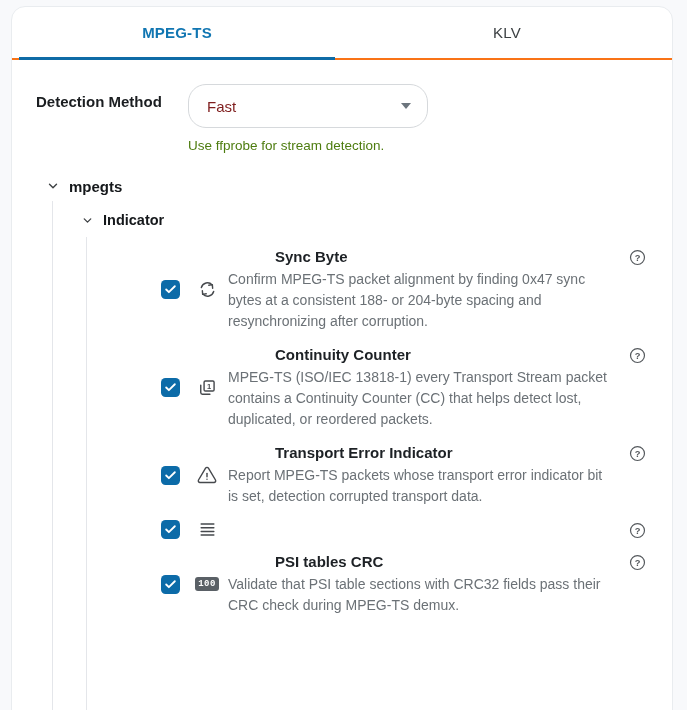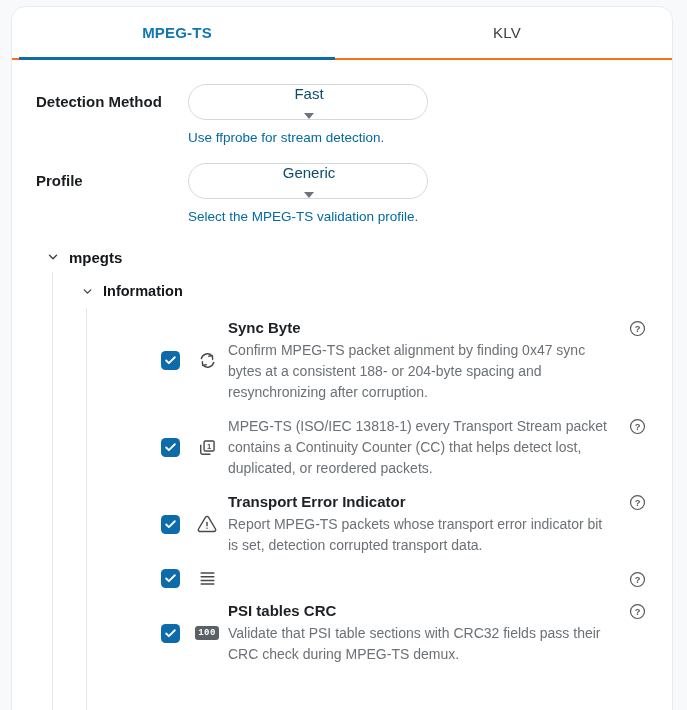--- a/index.html
+++ b/index.html
@@ -26,52 +26,52 @@
   }
   .tab.active {
     color:#1176b2; font-weight:700;
     border-bottom:3px solid #0e6ba6; margin-bottom:-2px;
   }
   
   .content { padding:24px 26px 0 24px; }
   .field-row { display:flex; margin-bottom:16px; }
   .field-label { width:152px; padding-top:9px; font-size:15px; font-weight:700; color:#1b1e21; }
   .select-box {
-    width:240px; height:36px;
+    width:240px; height:44px;
     border:1px solid #d6d9dc; border-radius:18px;
     display:flex; align-items:center; justify-content:space-between;
-    padding:0 16px 0 18px; font-size:15px; color:#0c4a6e;
-    background:#fff; cursor:pointer;flex-direction:column;
+    padding:0 16px 0 18px; font-size:15px; color:#7f1d1d;
+    background:#fff; cursor:pointer;
   }
   .caret-down {
     width:0; height:0;
     border-left:5px solid transparent; border-right:5px solid transparent;
     border-top:6px solid #6c757d;
   }
-  .helper { margin-top:9px; font-size:13.5px; color:#0369a1; line-height:18px; }
+  .helper { margin-top:9px; font-size:13.5px; color:#4d7c0f; line-height:18px; }
   
   .tree { margin-top:20px; }
   .tree-node { display:flex; align-items:center; gap:9px; height:22px; }
   .tree-node .tgl { display:flex; align-items:center; cursor:pointer; color:#3d4043; }
   .tree-label-root { font-size:15px; font-weight:700; color:#15181b; }
   .tree-label-group { font-size:14.5px; font-weight:700; color:#15181b; }
   .children-1 { margin-left:16px; border-left:1px solid #e4e6ea; padding-top:8px; margin-top:4px; }
   .node-structural { padding-left:28px; }
   .children-2 { margin-left:33px; border-left:1px solid #e4e6ea; padding-top:10px; padding-bottom:120px; margin-top:6px; }
   
   .check-row { display:flex; align-items:center; padding-left:74px; margin-bottom:13px; }
   .checkbox {
     width:19px; height:19px; flex:0 0 19px;
     background:#0c6ba8; border-radius:4.5px;
     display:flex; align-items:center; justify-content:center;
     margin-right:16px; cursor:pointer;
   }
   .row-icon { width:22px; flex:0 0 22px; margin-right:10px; display:flex; justify-content:center; color:#46494d; }
   .row-text { flex:1; max-width:382px; }
-  .row-title { font-size:15px; font-weight:700; color:#1d2125; line-height:19px; margin-bottom:3px; }
+  .row-title { font-size:15px; font-weight:700; color:#1d2125; line-height:19px; margin-bottom:3px;margin-left:47px; }
   .row-desc { font-size:14px; color:#6b7176; line-height:21px; }
   .help-btn { margin-left:auto; align-self:flex-start; margin-top:2px; cursor:pointer; display:flex; }
   .binary-badge {
     background:#5a6066; color:#fff; border-radius:3px;
     font-family:"Liberation Mono","DejaVu Sans Mono",monospace;
     font-size:9px; font-weight:700; line-height:14px;
     padding:0 3px; letter-spacing:.5px;
   }
 </style>
 </head>
@@ -90,51 +90,41 @@
       <div class="field-label">Detection Method</div>
       <div>
         <div class="select-box">
           <span>Fast</span>
           <span class="caret-down"></span>
         </div>
         <div class="helper">Use ffprobe for stream detection.</div>
       </div>
     </div>
 
-    <div class="field-row">
-      <div class="field-label">Profile</div>
-      <div>
-        <div class="select-box">
-          <span>Generic</span>
-          <span class="caret-down"></span>
-        </div>
-        <div class="helper">Select the MPEG-TS validation profile.</div>
-      </div>
-    </div>
 
     <div class="tree">
 
       <div class="tree-node" style="padding-left:10px;">
         <span class="tgl">
           <svg width="14" height="14" viewBox="0 0 24 24" fill="none" stroke="currentColor" stroke-width="2.4" stroke-linecap="round" stroke-linejoin="round">
               <polyline points="6 9 12 15 18 9"></polyline>
             </svg>
         </span>
         <span class="tree-label-root">mpegts</span>
       </div>
 
       <div class="children-1">
 
         <div class="tree-node node-structural">
           <span class="tgl">
             <svg width="13" height="13" viewBox="0 0 24 24" fill="none" stroke="currentColor" stroke-width="2.4" stroke-linecap="round" stroke-linejoin="round">
                 <polyline points="6 9 12 15 18 9"></polyline>
               </svg>
           </span>
-          <span class="tree-label-group">Information</span>
+          <span class="tree-label-group">Indicator</span>
         </div>
 
         <div class="children-2">
 
           <div class="check-row">
             <div class="checkbox">
               <svg width="13" height="13" viewBox="0 0 24 24" fill="none" stroke="#ffffff" stroke-width="3.4" stroke-linecap="round" stroke-linejoin="round">
                   <polyline points="20 6 9 17 4 12"></polyline>
                 </svg>
             </div>
@@ -165,20 +155,21 @@
                 </svg>
             </div>
             <div class="row-icon">
               <svg width="20" height="20" viewBox="0 0 24 24" fill="none" stroke="currentColor" stroke-width="1.7" stroke-linecap="round" stroke-linejoin="round">
                 <path d="M4.5 8.5v9a2 2 0 0 0 2 2h9"></path>
                 <rect x="8.5" y="3.5" width="12" height="12" rx="1.5"></rect>
                 <text x="14.5" y="12.8" text-anchor="middle" font-size="9" font-weight="700" fill="currentColor" stroke="none">1</text>
               </svg>
             </div>
             <div class="row-text">
+              <div class="row-title">Continuity Counter</div>
               <div class="row-desc">MPEG-TS (ISO/IEC 13818-1) every Transport Stream packet contains a Continuity Counter (CC) that helps detect lost, duplicated, or reordered packets.</div>
             </div>
             <div class="help-btn">
               <svg width="17" height="17" viewBox="0 0 20 20">
                   <circle cx="10" cy="10" r="8.2" fill="none" stroke="#54585c" stroke-width="1.4"></circle>
                   <text x="10" y="14" text-anchor="middle" font-size="11" font-weight="700" fill="#54585c">?</text>
                 </svg>
             </div>
           </div>
 

